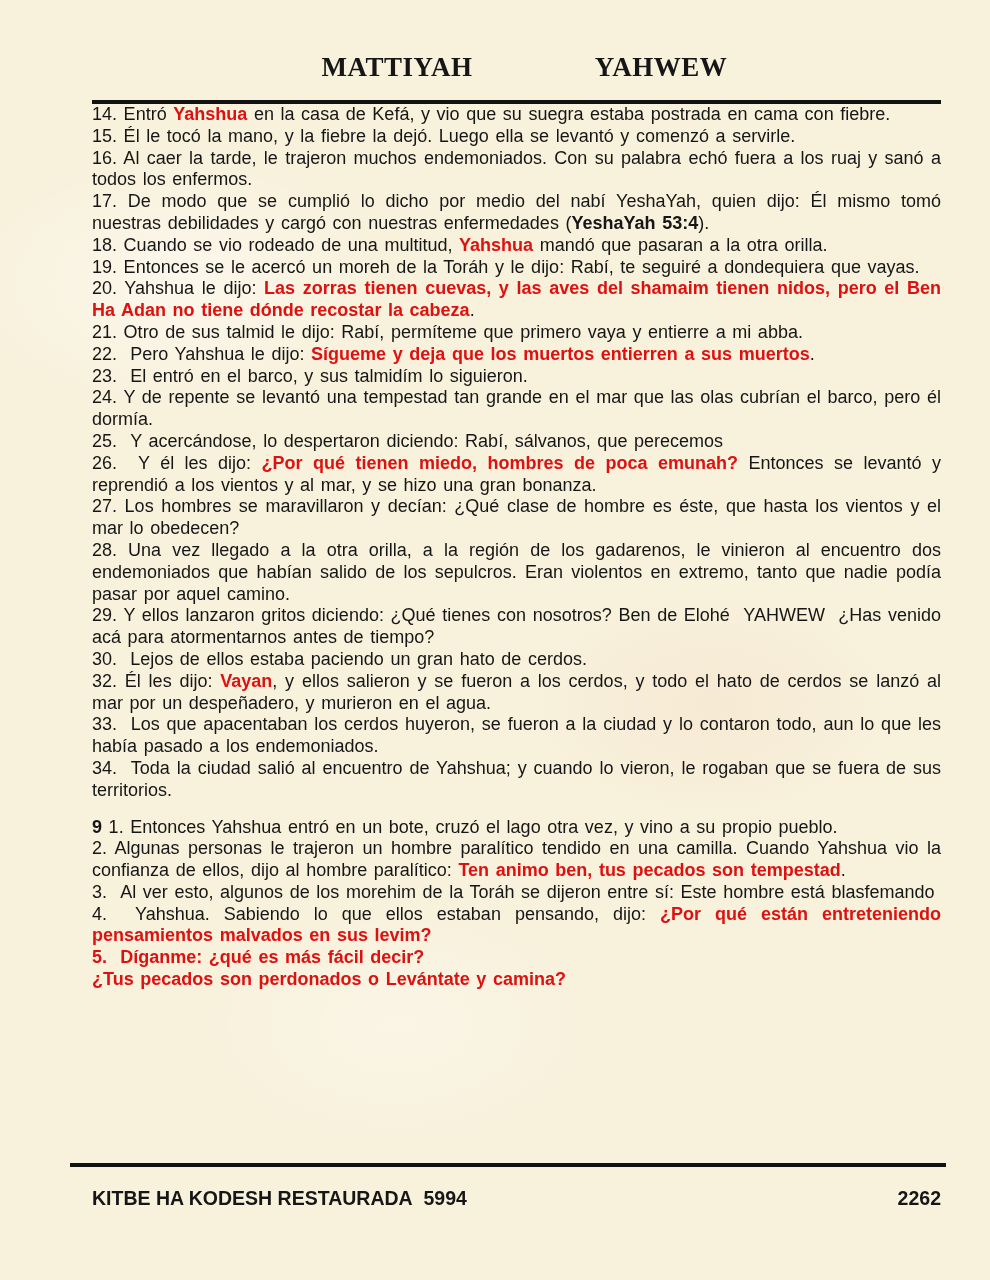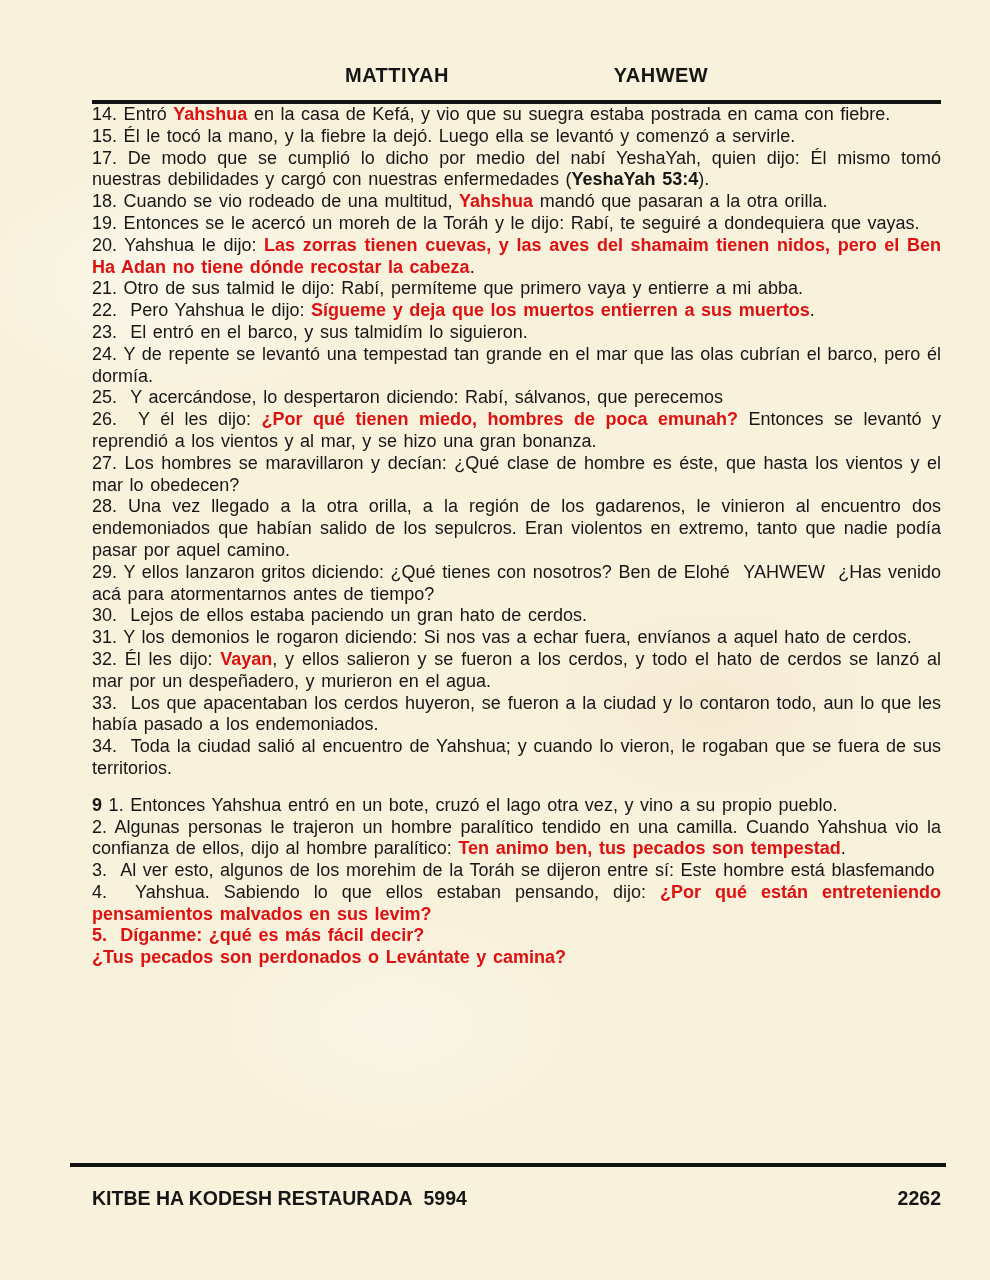--- a/index.html
+++ b/index.html
@@ -14,26 +14,27 @@
     background-color: var(--bg, #F8F1DC);
     background-image:
       radial-gradient(ellipse 300px 180px at 18% 22%, rgba(255,255,255,0.45), rgba(255,255,255,0) 70%),
       radial-gradient(ellipse 260px 160px at 72% 55%, rgba(244,219,196,0.35), rgba(244,219,196,0) 70%),
       radial-gradient(ellipse 280px 170px at 40% 80%, rgba(255,255,255,0.3), rgba(255,255,255,0) 70%);
     font-family: "Liberation Sans", "DejaVu Sans", sans-serif;
     color: var(--ink, #161616);
   }
   .header-title {
     position: absolute;
-    top: 64px;
+    top: 52px;
     transform: translateX(-50%);
     font-weight: bold;
-    font-size: 20px;
+    font-size: 27px;
     letter-spacing: 0.5px;
     white-space: nowrap;
+    font-family: Liberation Serif, serif;
   }
   .title-left  { left: 397px; }
   .title-right { left: 661px; }
   .rule {
     position: absolute;
     height: 4px;
     background: #121212;
   }
   .header-rule { left: 92px;  top: 100px;  width: 849px; }
   .footer-rule { left: 70px;  top: 1163px; width: 876px; }
@@ -73,35 +74,35 @@
 
   <header>
     <span class="header-title title-left">MATTIYAH</span>
     <span class="header-title title-right">YAHWEW</span>
     <div class="rule header-rule"></div>
   </header>
 
   <main class="body-text" id="verses-container">
       <p class="verse"><span class="seg-n">14. Entró </span><span class="seg-r">Yahshua</span><span class="seg-n"> en la casa de Kefá, y vio que su suegra estaba postrada en cama con fiebre.</span></p>
       <p class="verse"><span class="seg-n">15. Él le tocó la mano, y la fiebre la dejó. Luego ella se levantó y comenzó a servirle.</span></p>
+      <p class="verse"><span class="seg-n">16. Al caer la tarde, le trajeron muchos endemoniados. Con su palabra echó fuera a los ruaj y sanó a todos los enfermos.</span></p>
       <p class="verse"><span class="seg-n">17. De modo que se cumplió lo dicho por medio del nabí YeshaYah, quien dijo: Él mismo tomó nuestras debilidades y cargó con nuestras enfermedades (</span><span class="seg-b">YeshaYah 53:4</span><span class="seg-n">).</span></p>
       <p class="verse"><span class="seg-n">18. Cuando se vio rodeado de una multitud, </span><span class="seg-r">Yahshua</span><span class="seg-n"> mandó que pasaran a la otra orilla.</span></p>
       <p class="verse"><span class="seg-n">19. Entonces se le acercó un moreh de la Toráh y le dijo: Rabí, te seguiré a dondequiera que vayas.</span></p>
       <p class="verse"><span class="seg-n">20. Yahshua le dijo: </span><span class="seg-r">Las zorras tienen cuevas, y las aves del shamaim tienen nidos, pero el Ben Ha Adan no tiene dónde recostar la cabeza</span><span class="seg-n">.</span></p>
       <p class="verse"><span class="seg-n">21. Otro de sus talmid le dijo: Rabí, permíteme que primero vaya y entierre a mi abba.</span></p>
       <p class="verse"><span class="seg-n">22. &nbsp;Pero Yahshua le dijo: </span><span class="seg-r">Sígueme y deja que los muertos entierren a sus muertos</span><span class="seg-n">.</span></p>
       <p class="verse"><span class="seg-n">23. &nbsp;El entró en el barco, y sus talmidím lo siguieron.</span></p>
       <p class="verse"><span class="seg-n">24. Y de repente se levantó una tempestad tan grande en el mar que las olas cubrían el barco, pero él dormía.</span></p>
       <p class="verse"><span class="seg-n">25. &nbsp;Y acercándose, lo despertaron diciendo: Rabí, sálvanos, que perecemos</span></p>
       <p class="verse"><span class="seg-n">26. &nbsp;Y él les dijo: </span><span class="seg-r">¿Por qué tienen miedo, hombres de poca emunah?</span><span class="seg-n"> Entonces se levantó y reprendió a los vientos y al mar, y se hizo una gran bonanza.</span></p>
       <p class="verse"><span class="seg-n">27. Los hombres se maravillaron y decían: ¿Qué clase de hombre es éste, que hasta los vientos y el mar lo obedecen?</span></p>
       <p class="verse"><span class="seg-n">28. Una vez llegado a la otra orilla, a la región de los gadarenos, le vinieron al encuentro dos endemoniados que habían salido de los sepulcros. Eran violentos en extremo, tanto que nadie podía pasar por aquel camino.</span></p>
       <p class="verse"><span class="seg-n">29. Y ellos lanzaron gritos diciendo: ¿Qué tienes con nosotros? Ben de Elohé &nbsp;YAHWEW &nbsp;¿Has venido acá para atormentarnos antes de tiempo?</span></p>
       <p class="verse"><span class="seg-n">30. &nbsp;Lejos de ellos estaba paciendo un gran hato de cerdos.</span></p>
-      <p class="verse"><span class="seg-n">31. Y los demonios le rogaron diciendo: Si nos vas a echar fuera, envíanos a aquel hato de cerdos.</span></p>
       <p class="verse"><span class="seg-n">32. Él les dijo: </span><span class="seg-r">Vayan</span><span class="seg-n">, y ellos salieron y se fueron a los cerdos, y todo el hato de cerdos se lanzó al mar por un despeñadero, y murieron en el agua.</span></p>
       <p class="verse"><span class="seg-n">33. &nbsp;Los que apacentaban los cerdos huyeron, se fueron a la ciudad y lo contaron todo, aun lo que les había pasado a los endemoniados.</span></p>
       <p class="verse"><span class="seg-n">34. &nbsp;Toda la ciudad salió al encuentro de Yahshua; y cuando lo vieron, le rogaban que se fuera de sus territorios.</span></p>
       <p class="verse gap-before"><span class="seg-b">9</span><span class="seg-n"> 1. Entonces Yahshua entró en un bote, cruzó el lago otra vez, y vino a su propio pueblo.</span></p>
       <p class="verse"><span class="seg-n">2. Algunas personas le trajeron un hombre paralítico tendido en una camilla. Cuando Yahshua vio la confianza de ellos, dijo al hombre paralítico: </span><span class="seg-r">Ten animo ben, tus pecados son tempestad</span><span class="seg-n">.</span></p>
       <p class="verse"><span class="seg-n">3. &nbsp;Al ver esto, algunos de los morehim de la Toráh se dijeron entre sí: Este hombre está blasfemando</span></p>
       <p class="verse"><span class="seg-n">4. &nbsp;Yahshua. Sabiendo lo que ellos estaban pensando, dijo: </span><span class="seg-r">¿Por qué están entreteniendo pensamientos malvados en sus levim?</span></p>
       <p class="verse"><span class="seg-r">5. &nbsp;Díganme: ¿qué es más fácil decir?</span></p>
       <p class="verse"><span class="seg-r">¿Tus pecados son perdonados o Levántate y camina?</span></p>
     </main>

